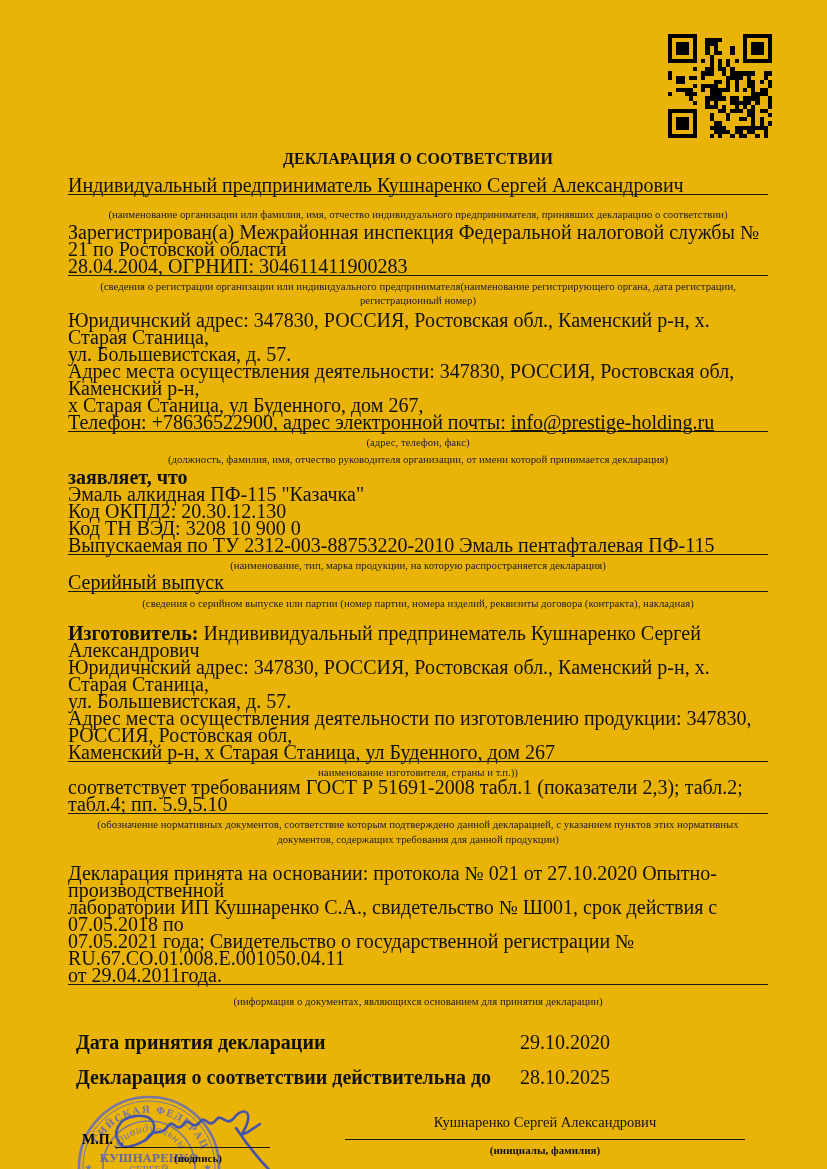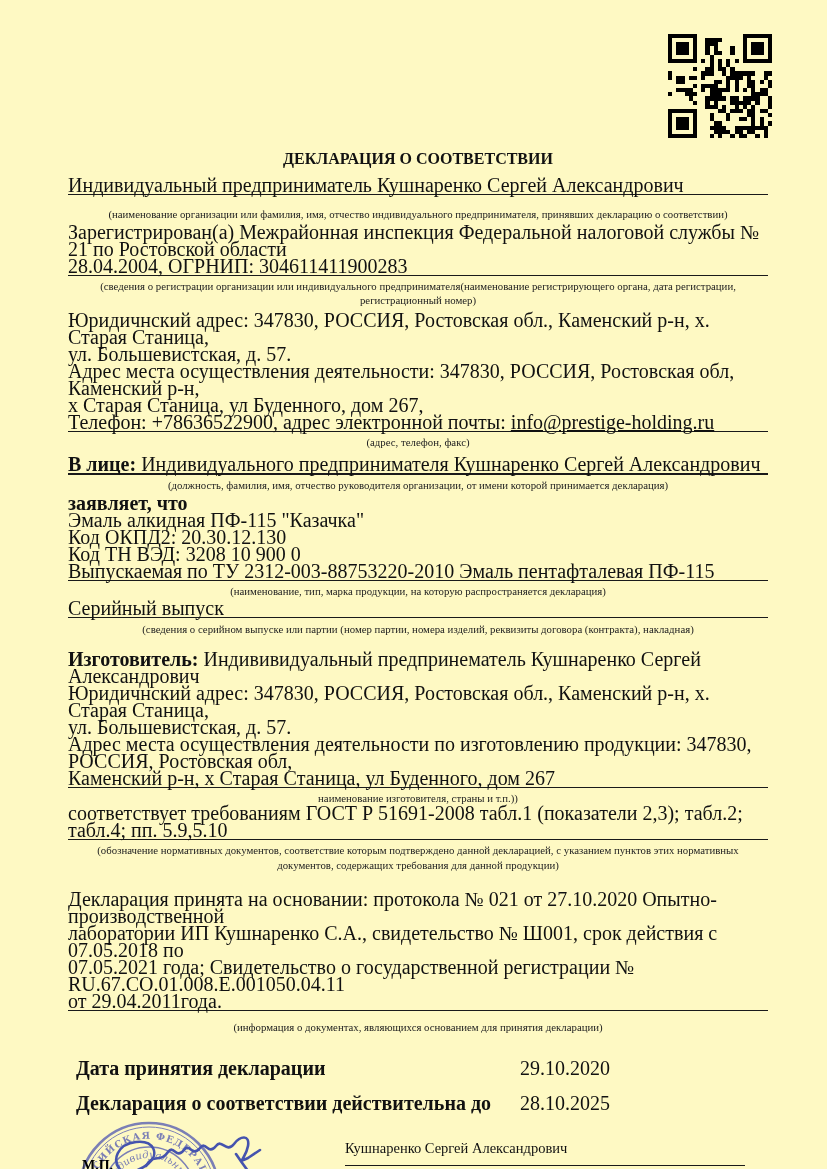--- a/index.html
+++ b/index.html
@@ -1,34 +1,34 @@
 <!DOCTYPE html>
 <html><head>
 <meta charset="utf-8">
 <style>
   html,body{margin:0;padding:0;background:#fff;}
-  .page{position:relative;width:827px;height:1169px;background:#fef9c3;overflow:hidden;
+  .page{position:relative;width:827px;height:1169px;background:#eab308;overflow:hidden;
         font-family:"Liberation Serif","DejaVu Serif",serif;color:#111;}
   .content{position:absolute;left:68px;top:0;width:700px;}
   .ln{font-size:20px;line-height:17px;}
   .b{font-weight:bold;}
   .ul{border-bottom:1.6px solid #1a1a1a;}
   .ul2{border-bottom:2.2px solid #1a1a1a;}
   .cap{font-size:10.8px;line-height:14.5px;text-align:center;color:#222;}
   .title{font-size:16px;font-weight:bold;text-align:center;}
   .email{text-decoration:underline;}
   .row{position:relative;}
   .val{position:absolute;left:452px;top:0;font-weight:normal;}
   .val2{position:absolute;left:470px;top:0;font-weight:bold;}
   .sig-block{position:relative;height:120px;}
   .qr{position:absolute;left:668px;top:34px;}
   .sigline{position:absolute;border-bottom:1.6px solid #1a1a1a;}
   .sigcap{position:absolute;font-size:11px;font-weight:bold;text-align:center;}
   .mp{position:absolute;font-size:14px;font-weight:bold;color:#000;}
-  .rname{position:absolute;left:277px;top:20px;width:400px;font-size:14.5px;}
+  .rname{position:absolute;left:277px;top:20px;width:400px;text-align:center;font-size:14.5px;}
   svg text{user-select:none;}
 </style>
 </head>
 <body>
 
 <div class="page">
 
   <svg id="qr" class="qr" width="104" height="104" viewBox="0 0 100 100" fill="#000" shape-rendering="crispEdges">
       <rect x="0" y="0" width="4" height="4"></rect>
       <rect x="4" y="0" width="4" height="4"></rect>
@@ -325,21 +325,20 @@
     <div class="ln ul">28.04.2004, ОГРНИП: 304611411900283</div>
     <div class="cap" style="margin-top:3px;width:640px;margin-left:30px;">(сведения о регистрации организации или индивидуального предпринимателя(наименование регистрирующего органа, дата регистрации, регистрационный номер)</div>
 
     <div class="ln" style="margin-top:4px;">Юридичнский адрес: 347830, РОССИЯ, Ростовская обл., Каменский р-н, х. Старая Станица,</div>
     <div class="ln">ул. Большевистская, д. 57.</div>
     <div class="ln">Адрес места осуществления деятельности: 347830, РОССИЯ, Ростовская обл, Каменский р-н,</div>
     <div class="ln">х Старая Станица, ул Буденного, дом 267,</div>
     <div class="ln ul"><span>Телефон: +78636522900, адрес электронной почты: </span><span class="email">info@prestige-holding.ru</span></div>
     <div class="cap" style="margin-top:3px;">(адрес, телефон, факс)</div>
 
-    <div class="ln ul2" style="margin-top:7px;"><span class="b">В лице:</span><span> Индивидуального предпринимателя Кушнаренко Сергей Александрович</span></div>
     <div class="cap" style="margin-top:3px;">(должность, фамилия, имя, отчество руководителя организации, от имени которой принимается декларация)</div>
 
     <div class="ln b" style="margin-top:2px;">заявляет, что</div>
     <div class="ln">Эмаль алкидная ПФ-115 "Казачка"</div>
     <div class="ln">Код ОКПД2: 20.30.12.130</div>
     <div class="ln">Код ТН ВЭД: 3208 10 900 0</div>
     <div class="ln ul">Выпускаемая по ТУ 2312-003-88753220-2010 Эмаль пентафталевая ПФ-115</div>
     <div class="cap" style="margin-top:3px;">(наименование, тип, марка продукции, на которую распространяется декларация)</div>
 
     <div class="ln ul" style="margin-top:2px;">Серийный выпуск</div>

